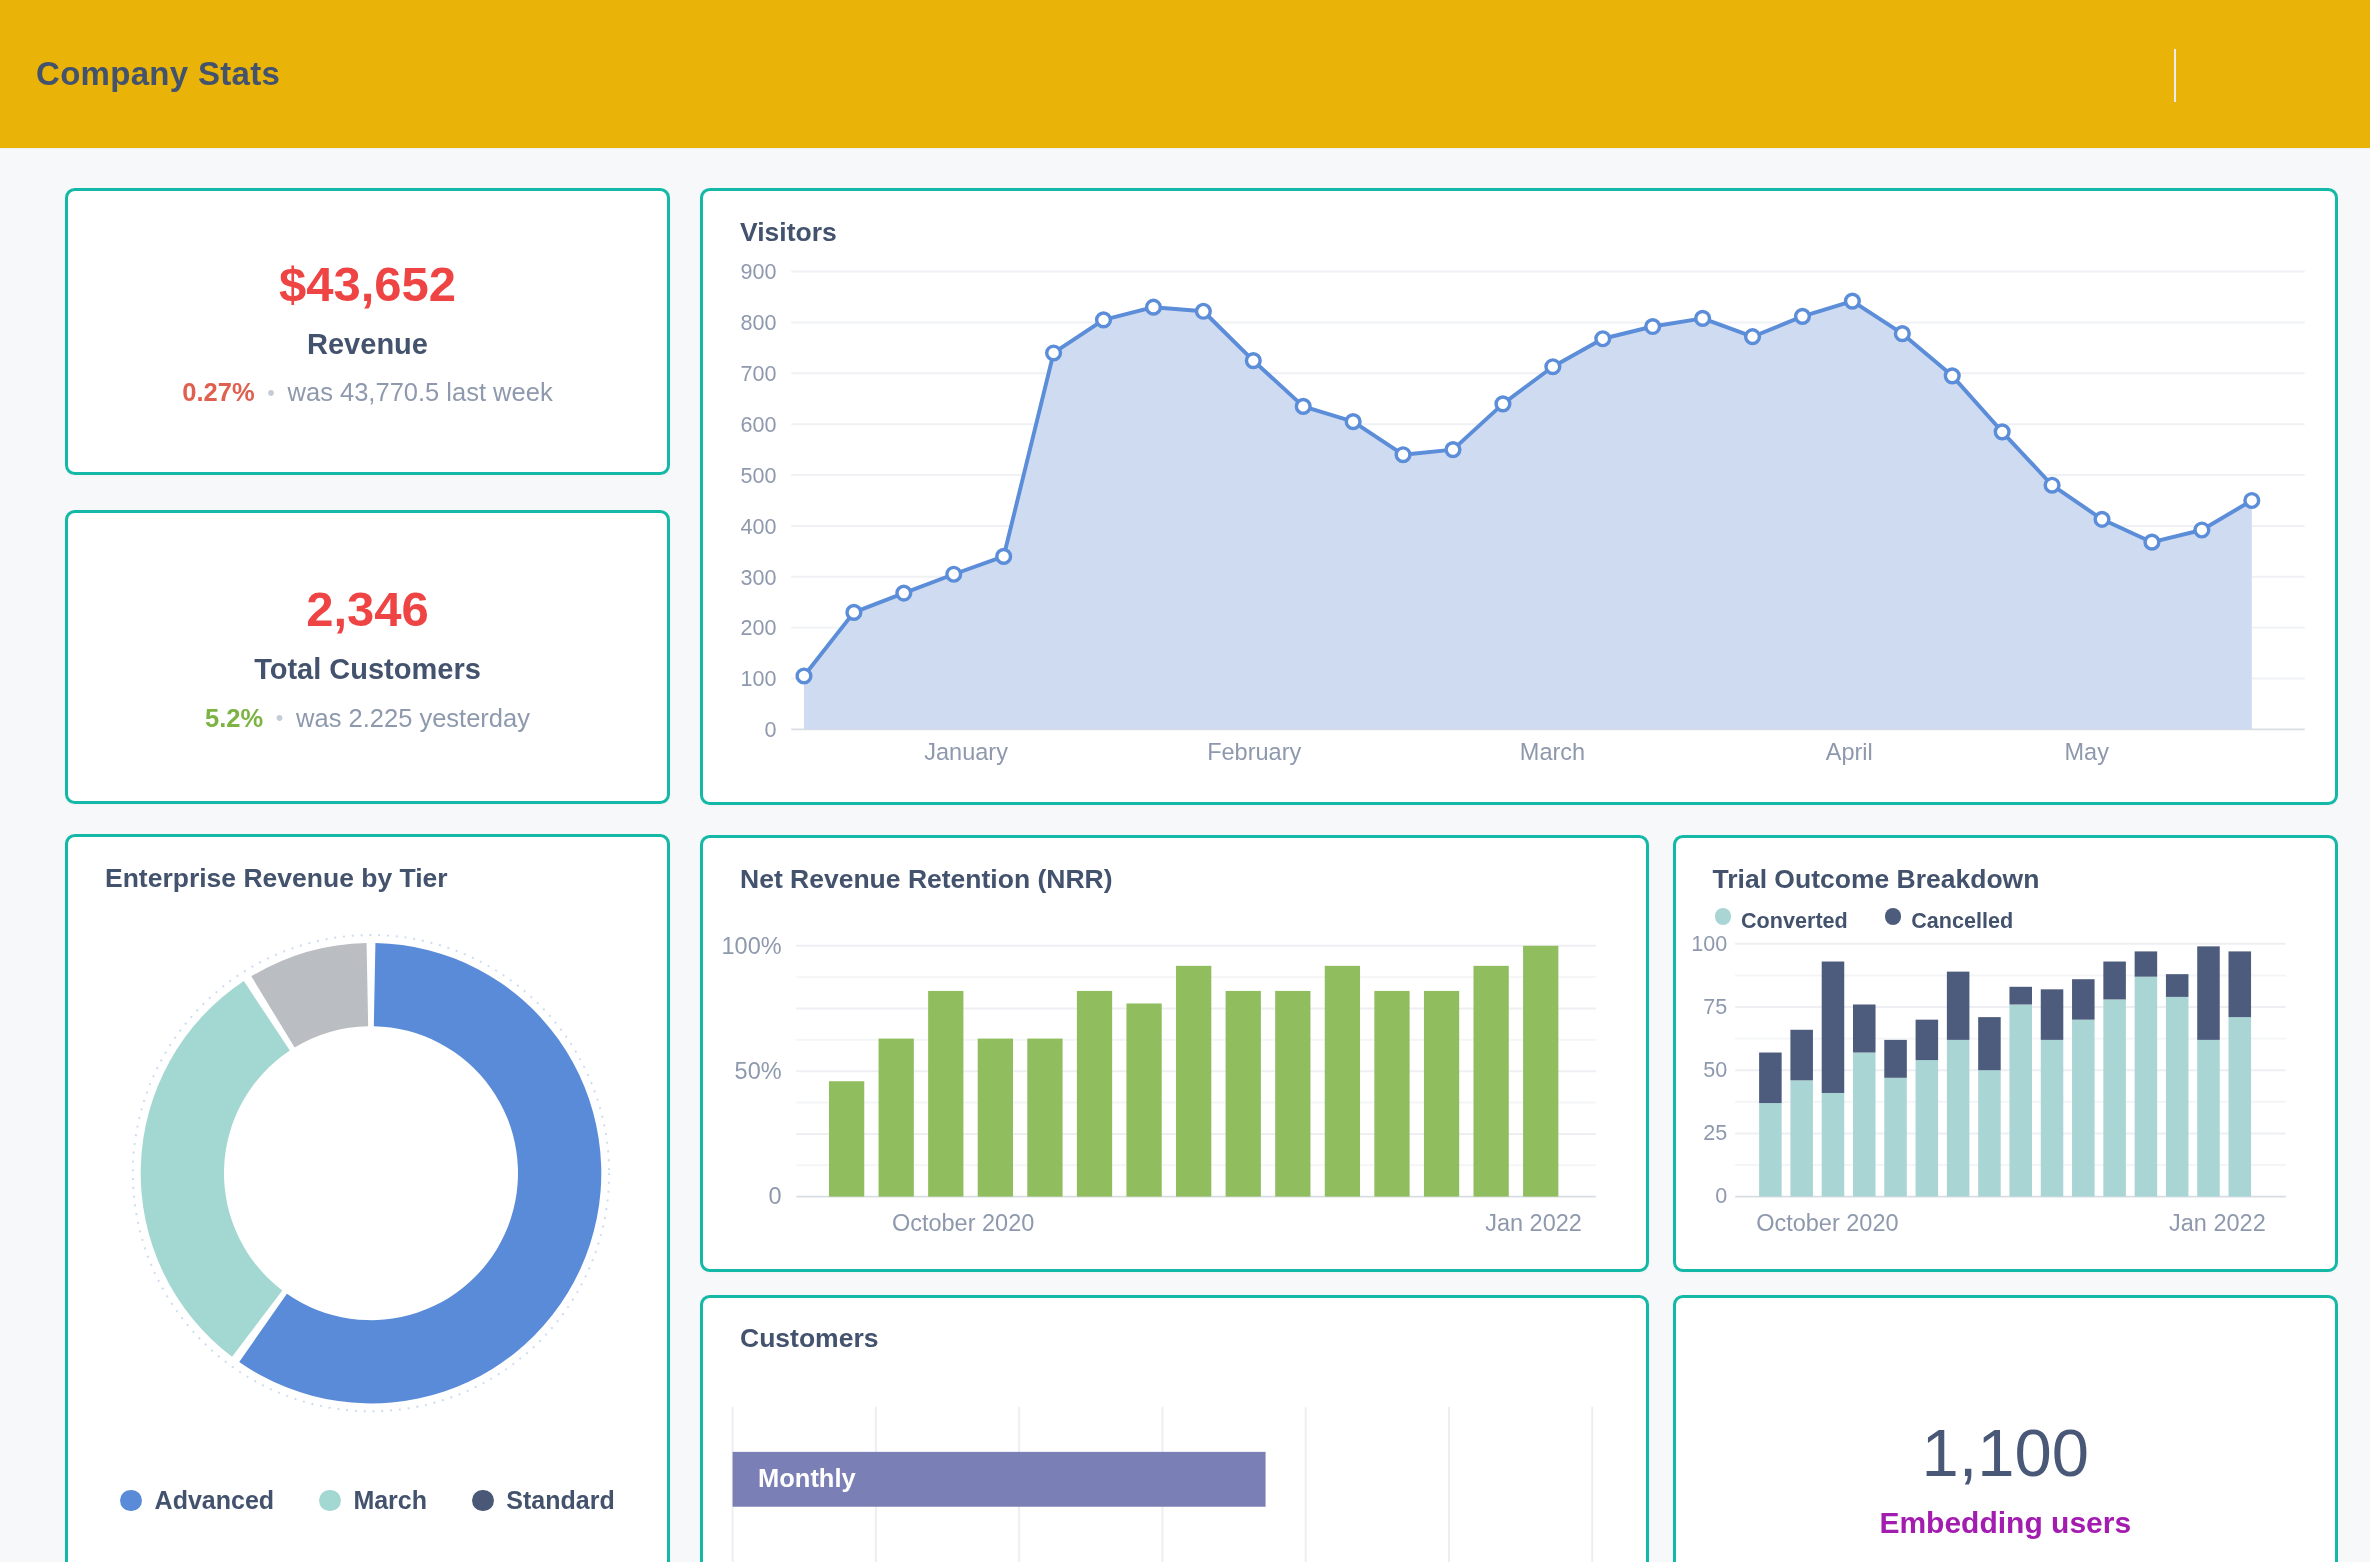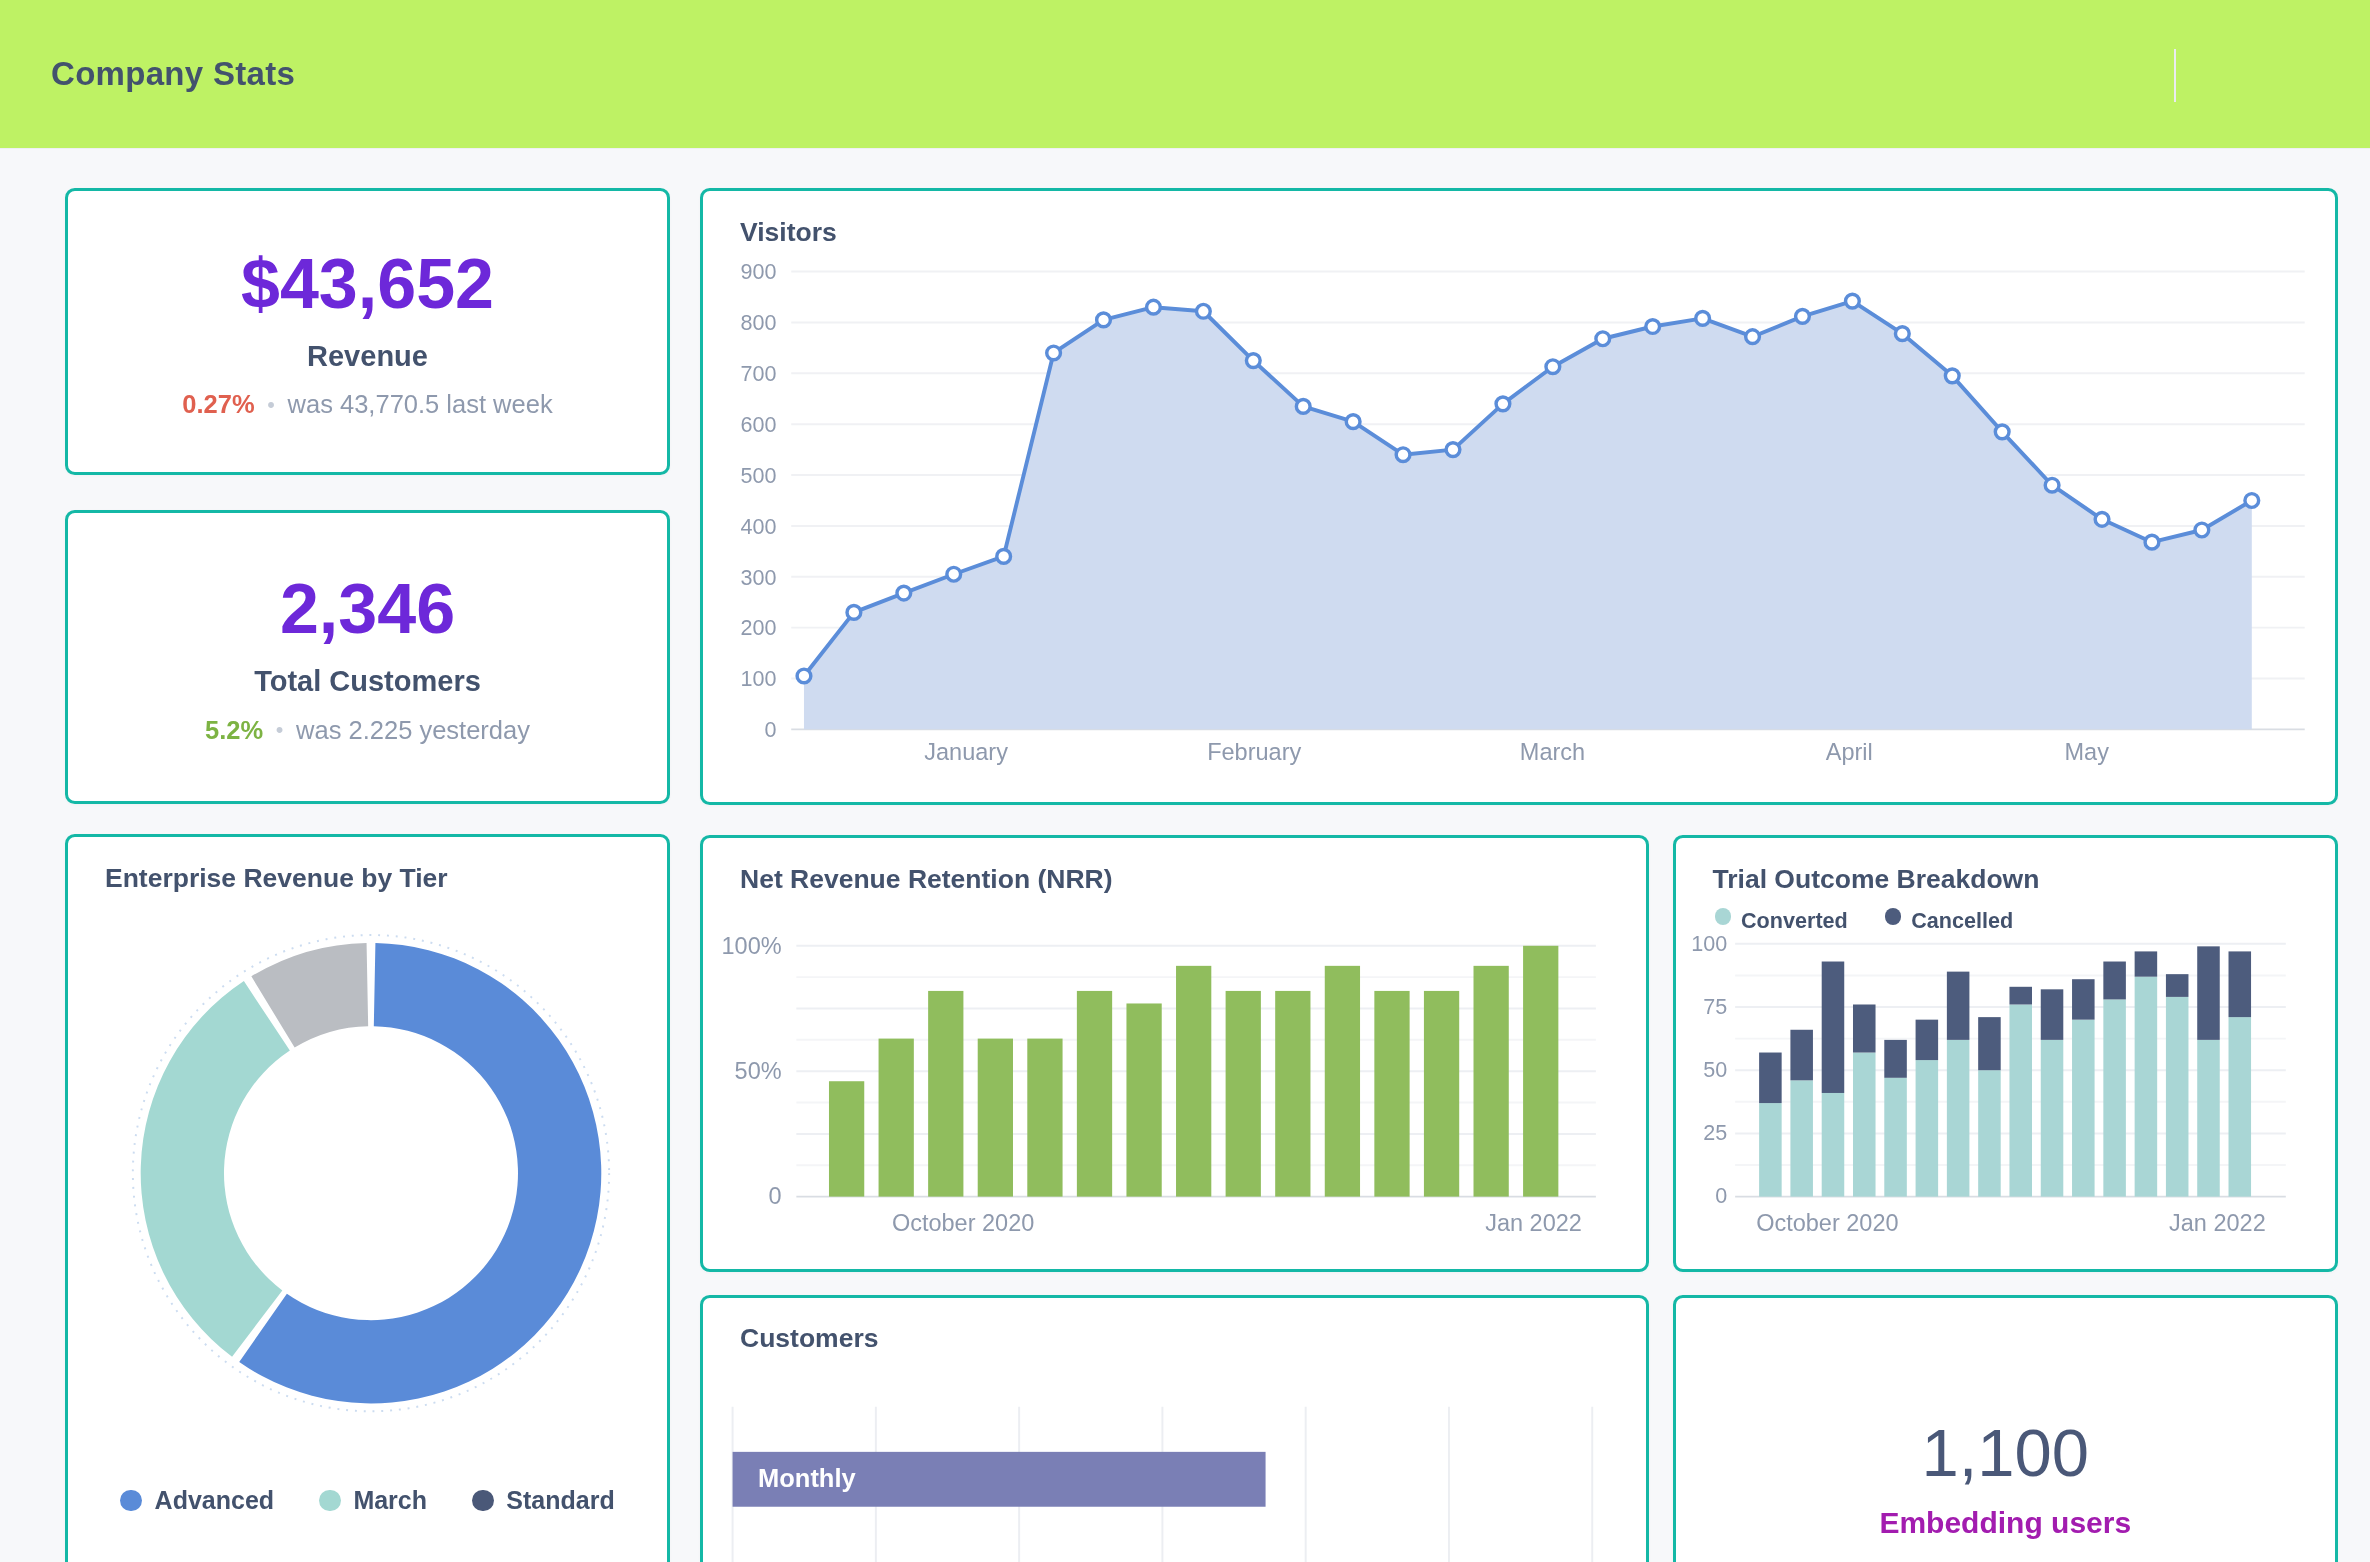--- a/index.html
+++ b/index.html
@@ -1,33 +1,33 @@
 <!DOCTYPE html>
 <html><head>
 <meta charset="utf-8">
 <style>
   *{margin:0;padding:0;box-sizing:border-box}
   html,body{width:2370px;height:1562px;overflow:hidden;background:#f7f8fa;
     font-family:"Liberation Sans","DejaVu Sans",sans-serif;color:#43526d;}
-  .header{height:149px;background:#bef264;display:flex;align-items:center;
-    padding:0 51px;position:relative;border-bottom:1px solid #eef0f3;}
+  .header{height:149px;background:#eab308;display:flex;align-items:center;
+    padding:0 36px;position:relative;border-bottom:1px solid #eef0f3;}
   .header h1{font-size:33px;font-weight:bold;color:#43526d;letter-spacing:0.3px}
   .header-divider{position:absolute;right:194px;top:49px;width:2px;height:53px;background:#e9ebf0}
   .content{display:flex;gap:30px;padding:39px 32px 0 65px;}
   .col-left{width:605px;flex:none;}
   .col-main{flex:1;min-width:0;}
   .card{background:#fff;border:3px solid #14b8a6;border-radius:9.8px;
     box-shadow:0 1px 2.9px rgba(40,50,70,.03);position:relative;overflow:hidden;}
   .card-title{position:relative;z-index:2;padding:25.5px 0 0 37px;font-size:26.5px;font-weight:bold;color:#43526d;}
   .chart-host{position:absolute;inset:0;z-index:1;}
   
   .kpi{display:flex;flex-direction:column;align-items:center;justify-content:center;text-align:center;}
   #card-revenue{height:287px;}
   #card-customers-kpi{height:294px;margin-top:35px;}
-  .kpi-value{font-size:70px;font-weight:bold;color:#6d28d9;}
+  .kpi-value{font-size:49px;font-weight:bold;color:#ef4444;}
   .kpi-label{font-size:29px;font-weight:bold;color:#43526d;margin-top:15.7px;}
   .kpi-sub{margin-top:17.6px;font-size:25.5px;color:#8e99ad;display:flex;align-items:center;gap:12.7px;}
   .kpi-delta{font-weight:bold;}
   .kpi-dot{color:#c5ccd7;font-size:21.6px;}
   
   #card-donut{height:784px;margin-top:30px;}
   .donut-center{position:absolute;left:303px;top:336px;transform:translate(-50%,-50%);
     text-align:center;z-index:2;}
   .donut-value{font-size:39px;font-weight:bold;color:#4a5878;}
   .donut-total{font-size:22.5px;color:#b3bac6;letter-spacing:3.9px;margin-top:11.8px;}

